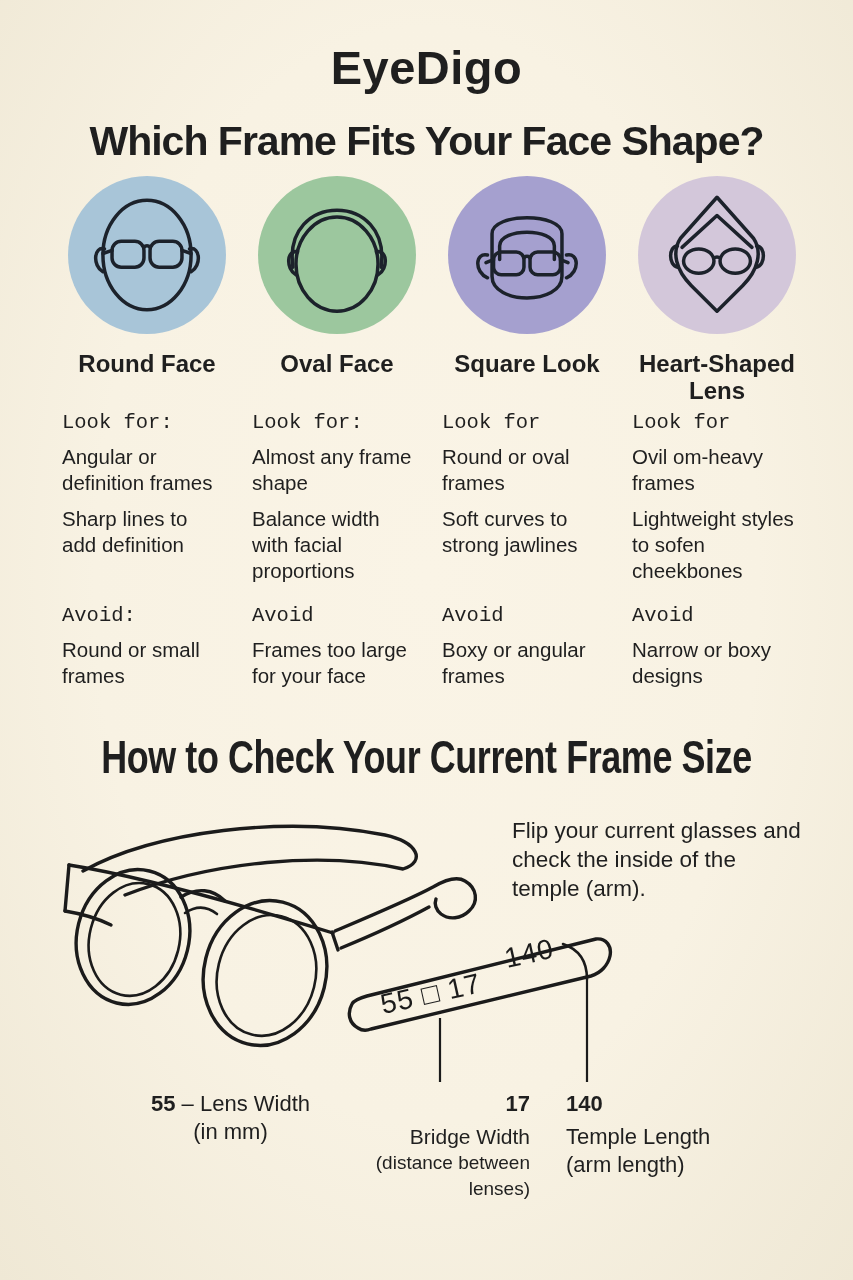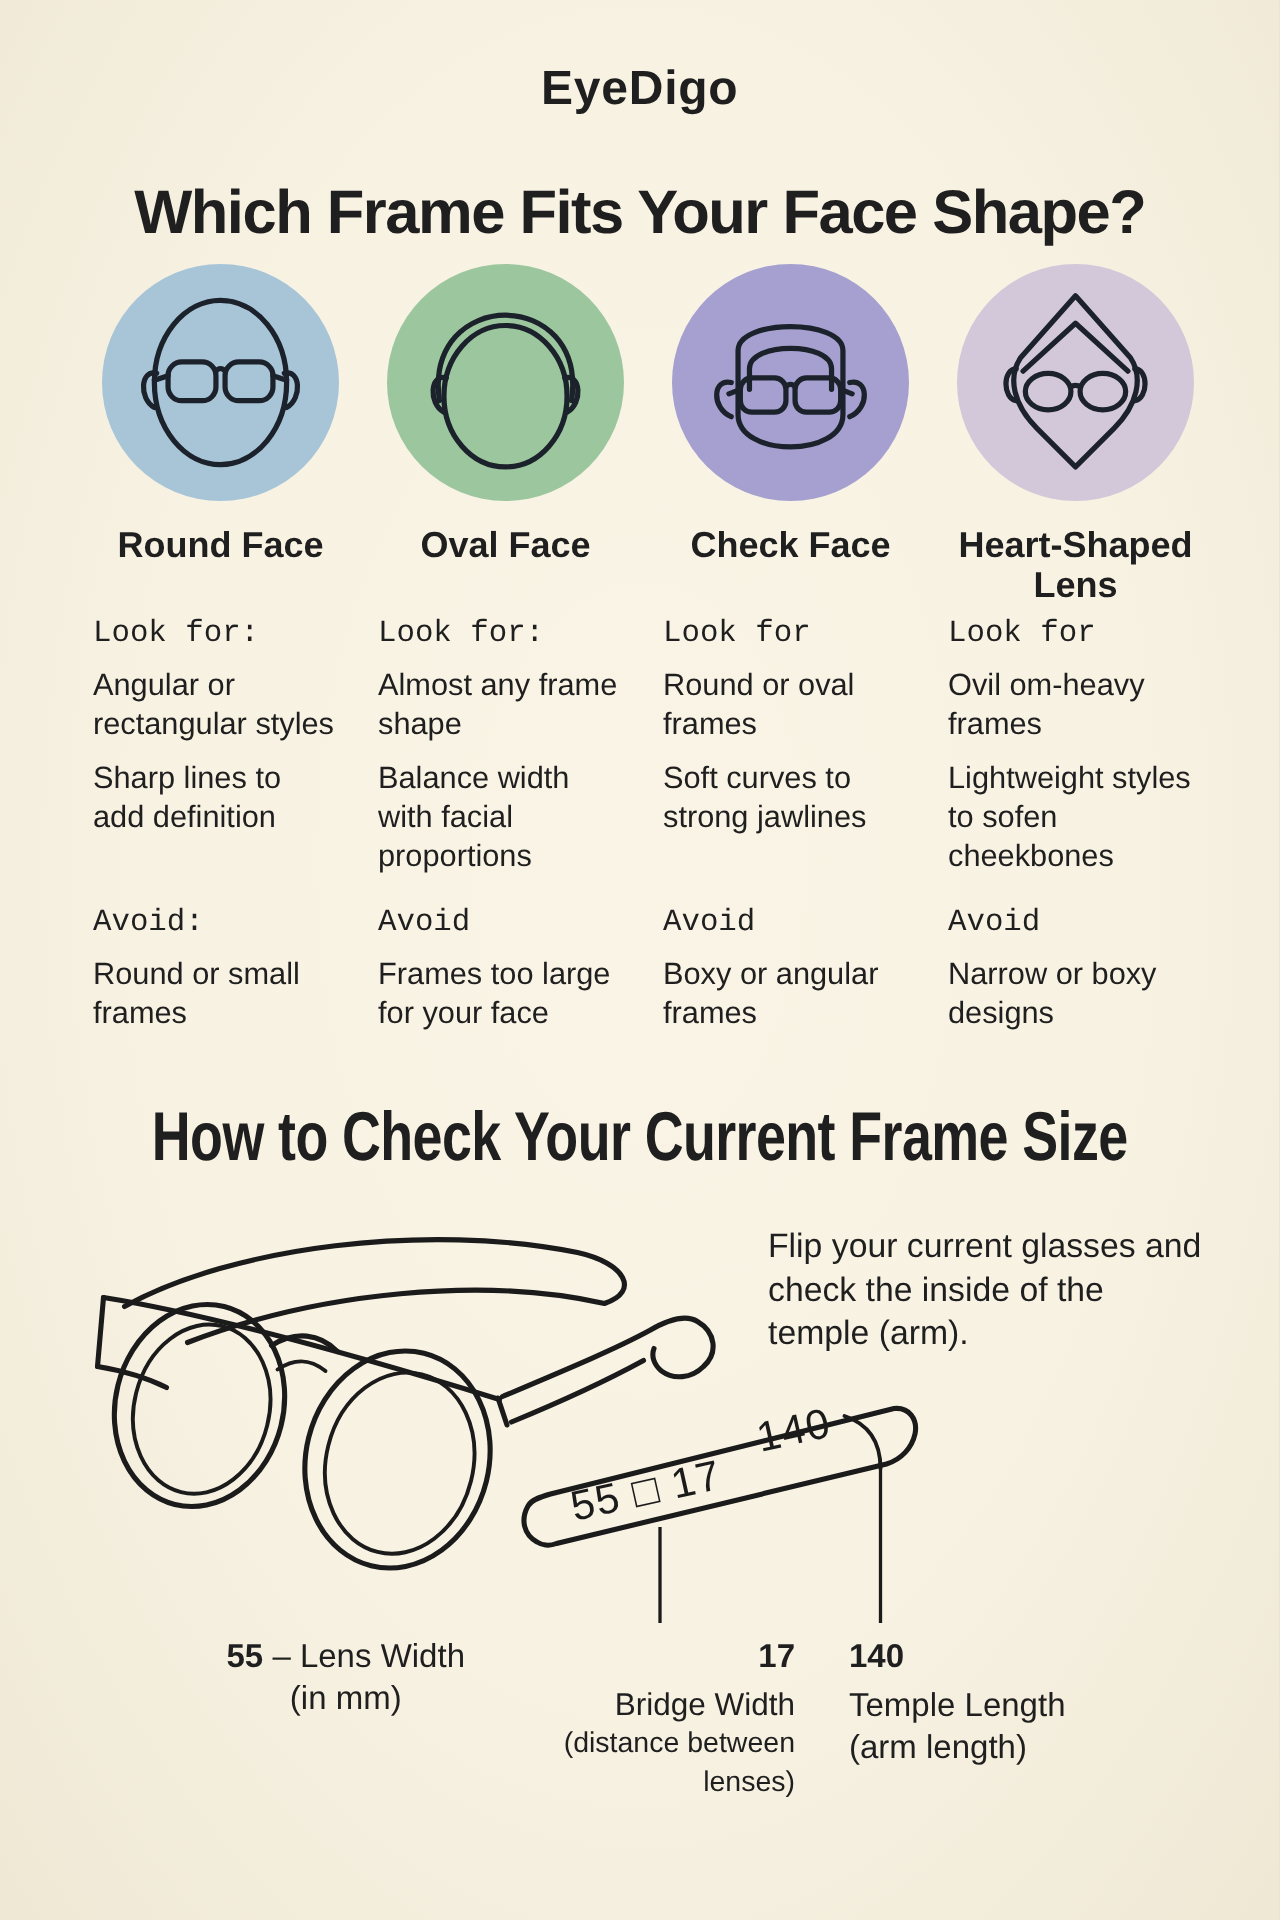--- a/index.html
+++ b/index.html
@@ -7,21 +7,21 @@
     position:relative;
     width:853px;height:1280px;
     margin:0 auto;
     background:radial-gradient(ellipse at 50% 45%, #faf4e6 0%, #f8f2e3 55%, #efe8d5 100%);
     font-family:"Liberation Sans", sans-serif;
     color:#1f1f1f;
     overflow:hidden;
   }
   .brand{
     position:absolute;top:40px;left:0;width:100%;
-    text-align:center;font-size:32px;font-weight:700;letter-spacing:.5px;
+    text-align:center;font-size:47px;font-weight:700;letter-spacing:.5px;
   }
   .main-title{
     position:absolute;top:118px;left:0;width:100%;margin:0;
     text-align:center;font-size:41px;font-weight:700;letter-spacing:-1px;
   }
   .shapes-row{
     position:absolute;top:176px;left:52px;
     display:flex;width:760px;
   }
   .shape-col{width:190px;flex:0 0 190px;}
@@ -82,21 +82,21 @@
           <rect class="face-line" x="27" y="41" width="21" height="17" rx="6"></rect>
           <rect class="face-line" x="52" y="41" width="21" height="17" rx="6"></rect>
           <path class="face-line" d="M 48 45 C 49 43.5 51 43.5 52 45"></path>
           <path class="face-line" d="M 27 47 L 21 49"></path>
           <path class="face-line" d="M 73 47 L 79 49"></path>
         </svg>
       </div>
       <div class="shape-name">Round Face</div>
       <div class="look-block">
         <p class="lbl">Look for:</p>
-        <p class="item">Angular or rectangular styles</p>
+        <p class="item">Angular or definition frames</p>
         <p class="item">Sharp lines to add definition</p>
       </div>
       <div class="avoid-block">
         <p class="lbl">Avoid:</p>
         <p class="item">Round or small frames</p>
       </div>
     </div>
 
     <div class="shape-col">
       <div class="circle" style="background-color: rgb(156, 199, 158);">
@@ -126,21 +126,21 @@
           <path class="face-line" d="M 32 53 L 32 44 C 32 32 68 32 68 44 L 68 53"></path>
           <path class="face-line" d="M 24 50 C 16 48 15 61 24 65"></path>
           <path class="face-line" d="M 76 50 C 84 48 85 61 76 65"></path>
           <rect class="face-line" x="28" y="48" width="20" height="15" rx="5"></rect>
           <rect class="face-line" x="52" y="48" width="20" height="15" rx="5"></rect>
           <path class="face-line" d="M 48 52 C 49 50.5 51 50.5 52 52"></path>
           <path class="face-line" d="M 28 53 L 23 55"></path>
           <path class="face-line" d="M 72 53 L 77 55"></path>
         </svg>
       </div>
-      <div class="shape-name">Check Face</div>
+      <div class="shape-name">Square Look</div>
       <div class="look-block">
         <p class="lbl">Look for</p>
         <p class="item">Round or oval frames</p>
         <p class="item">Soft curves to strong jawlines</p>
       </div>
       <div class="avoid-block">
         <p class="lbl">Avoid</p>
         <p class="item">Boxy or angular frames</p>
       </div>
     </div>

